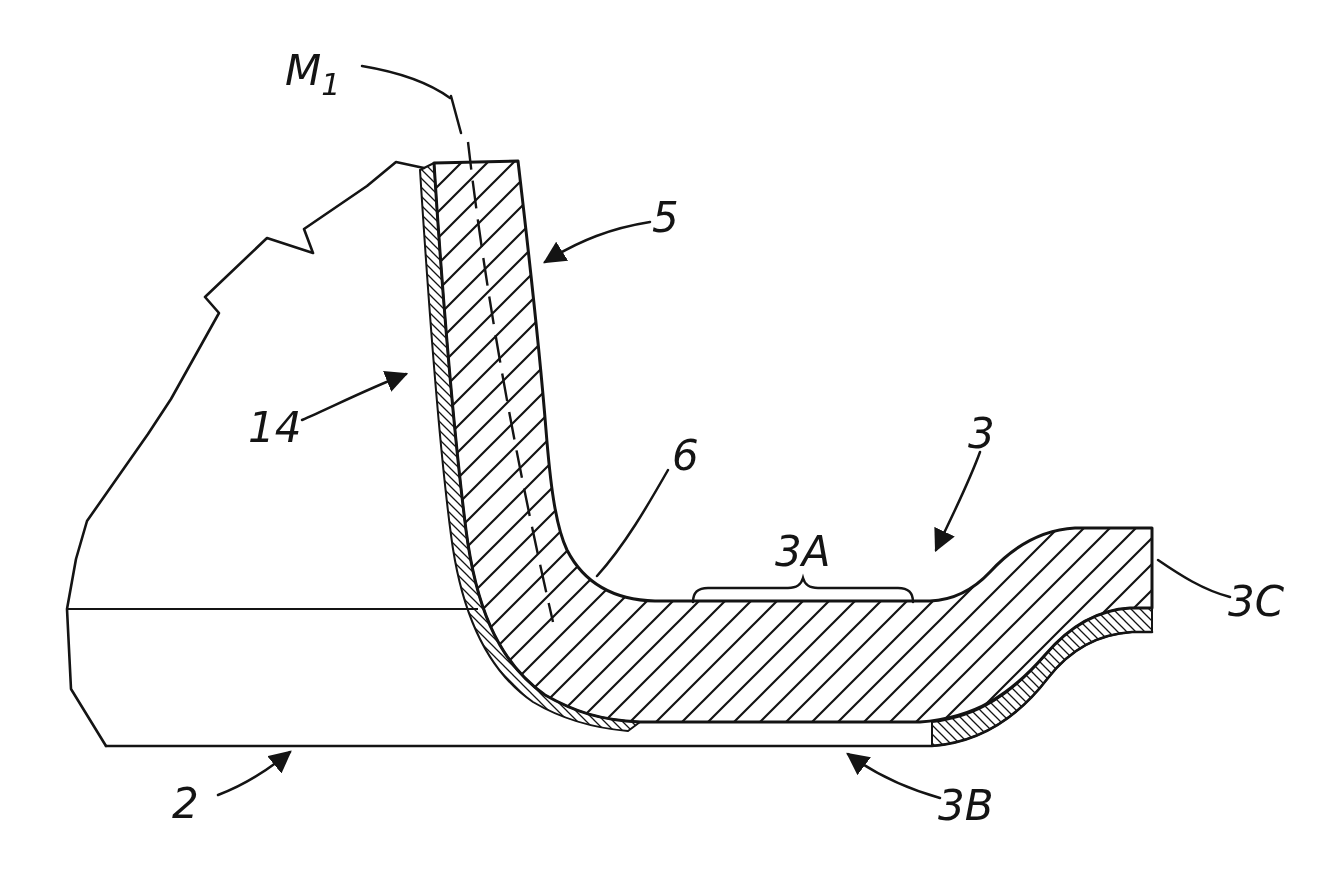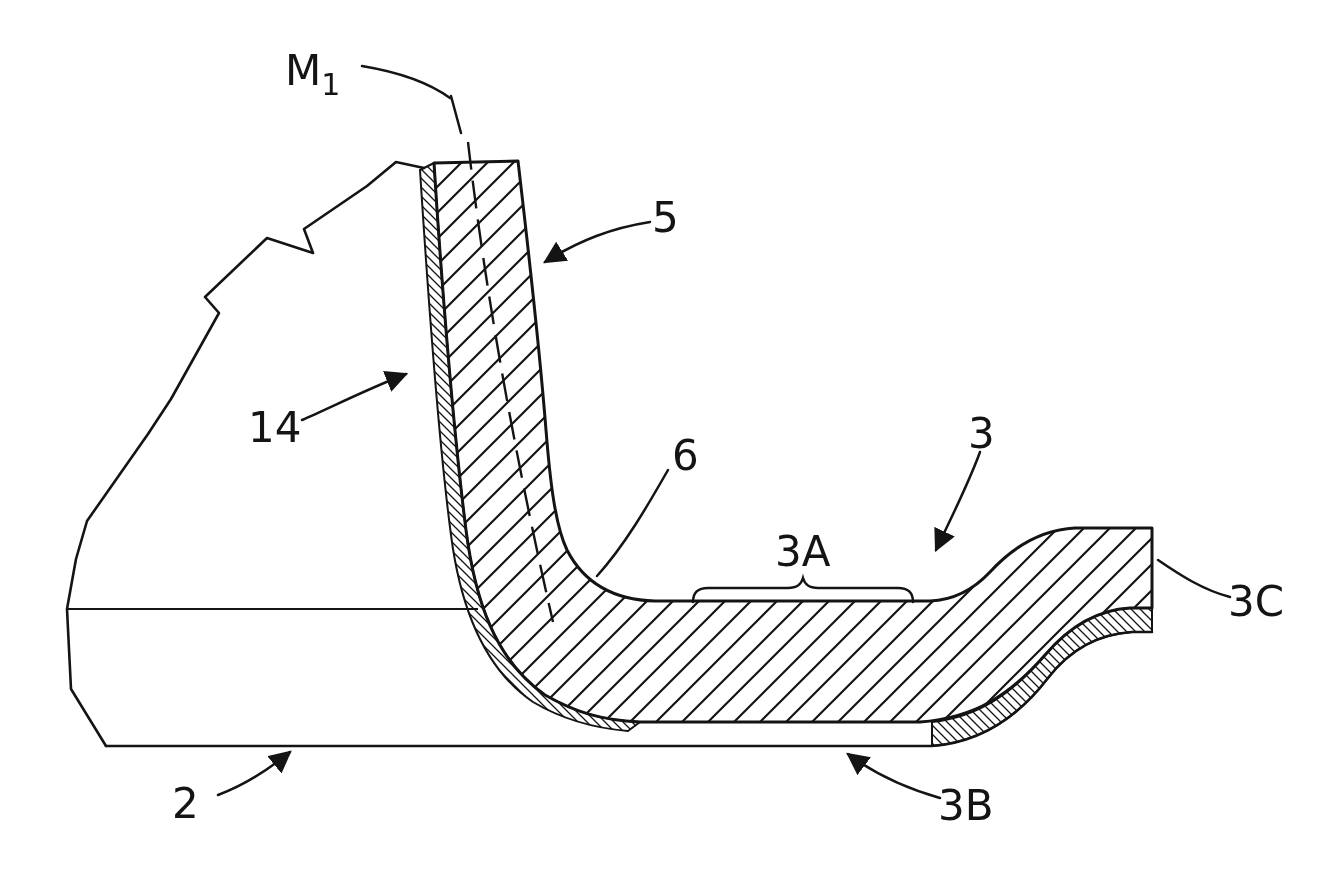--- a/index.html
+++ b/index.html
@@ -6,20 +6,21 @@
     --line:#141414;
     --bg:#ffffff;
   }
   html,body{margin:0;padding:0;background:var(--bg);}
   .figure-canvas{
     position:relative;
     width:1343px;height:895px;
     background:var(--bg);
     overflow:hidden;
     font-family:"DejaVu Sans","Liberation Sans",sans-serif;
+    font-style:italic;
   }
   svg{display:block;}
   text{
     font-family:"DejaVu Sans","Liberation Sans",sans-serif;
     fill:var(--line);
   }
   .lbl{font-size:42px;}
   .lbl-sub{font-size:30px;}
   .outline{fill:none;stroke:var(--line);stroke-width:2.6;stroke-linejoin:round;stroke-linecap:round;}
   .band{fill:url(#hatchMain);stroke:var(--line);stroke-width:3;stroke-linejoin:round;}

